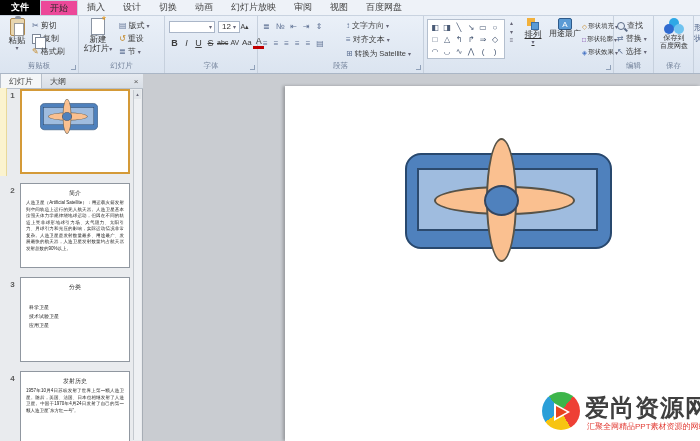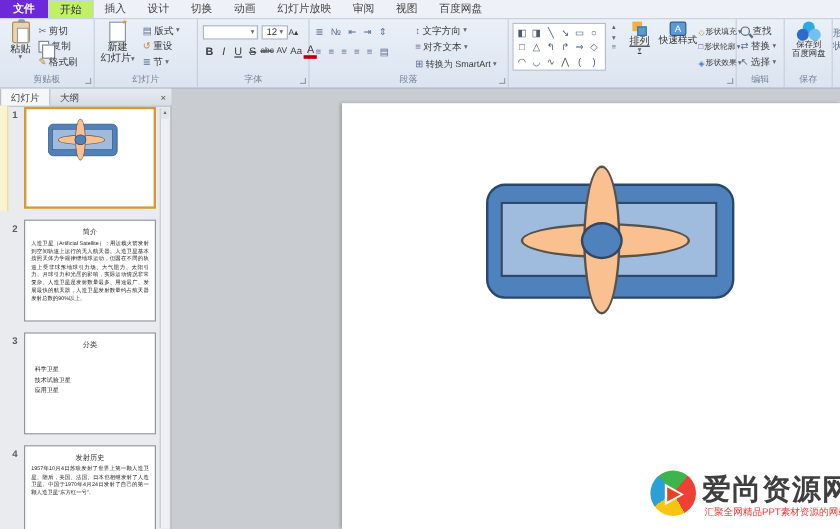--- a/index.html
+++ b/index.html
@@ -3,22 +3,22 @@
 <meta charset="utf-8">
 <style>
   * { margin:0; padding:0; box-sizing:border-box; }
   html,body { width:700px; height:441px; overflow:hidden; }
   body { font-family:"Liberation Sans","DejaVu Sans",sans-serif; color:#3f3f3f; background:#c9ccd1; }
   .app { position:relative; width:700px; height:441px; overflow:hidden; }
 
   
   .tabbar { position:absolute; left:0; top:0; width:700px; height:16px; background:#eef2f8; border-bottom:1px solid #c9d3e0; display:flex; align-items:stretch; }
   .tab { font-size:9px; padding:0 9px; display:flex; align-items:center; color:#444; white-space:nowrap; cursor:default; }
-  .tab.file { background:#6d28d9; color:#fff; font-weight:bold; padding:0 11px; }
-  .tab.active { background:#bef264; border:1px solid #c9d3e0; border-bottom:none; color:#2b2b2b; }
+  .tab.file { background:#000000; color:#fff; font-weight:bold; padding:0 11px; }
+  .tab.active { background:#ec4899; border:1px solid #c9d3e0; border-bottom:none; color:#2b2b2b; }
 
   
   .ribbon { position:absolute; left:0; top:16px; width:700px; height:58px; background:linear-gradient(#eaf0f8,#dbe4f0); border-bottom:1px solid #aab6c6; }
   .rgroup { position:absolute; top:0; height:57px; border-right:1px solid #c6d0dd; }
   .glabel { position:absolute; left:0; right:0; bottom:2px; text-align:center; font-size:7.5px; color:#76859d; }
   .bigbtn { position:absolute; top:2px; display:flex; flex-direction:column; align-items:center; font-size:8.5px; color:#333; text-align:center; line-height:1.1; cursor:pointer; }
   .srow { position:absolute; height:13px; display:flex; align-items:center; gap:2px; font-size:8px; color:#3c3c3c; white-space:nowrap; cursor:pointer; }
   .mini { font-size:8px; color:#5c6f92; }
   .caret { font-size:6px; color:#667; }
   .dlg { position:absolute; right:2px; bottom:3px; width:5px; height:5px; border-right:1px solid #8fa0b8; border-bottom:1px solid #8fa0b8; }
@@ -202,21 +202,21 @@
         <span>文字方向</span>
         <span class="caret">▾</span>
       </div>
       <div class="srow" style="left:88px;top:17px;">
         <span class="mini">≡</span>
         <span>对齐文本</span>
         <span class="caret">▾</span>
       </div>
       <div class="srow" style="left:88px;top:31px;font-size:7.5px;">
         <span class="mini">⊞</span>
-        <span>转换为 SmartArt</span>
+        <span>转换为 Satellite</span>
         <span class="caret">▾</span>
       </div>
       <div class="glabel">段落</div>
       <span class="dlg"></span>
     </div>
 
     <div class="rgroup" style="left:424px;width:190px;">
       <div style="position:absolute;left:3px;top:3px;width:78px;background:#fff;border:1px solid #b4bfce;padding:1px;">
         <div style="display:flex;">
           <span class="shape-cell">◧</span>
@@ -251,21 +251,21 @@
       <div class="bigbtn" style="left:96px;width:26px;text-decoration:underline;">
         <span class="icon-arrange">
             <i></i>
             <i></i>
           </span>
         <span>排列</span>
         <span class="caret">▾</span>
       </div>
       <div class="bigbtn" style="left:124px;width:34px;font-size:8px;">
         <span class="icon-qstyle">A</span>
-        <span>快速样式</span>
+        <span>用途最广</span>
       </div>
       <div class="srow" style="left:158px;top:4px;font-size:6.5px;gap:1px;">
         <span class="mini" style="font-size:6.5px;color:#c58a2a;">◇</span>
         <span>形状填充</span>
         <span class="caret">▾</span>
       </div>
       <div class="srow" style="left:158px;top:17px;font-size:6.5px;gap:1px;">
         <span class="mini" style="font-size:6.5px;color:#7030a0;">□</span>
         <span>形状轮廓</span>
         <span class="caret">▾</span>

